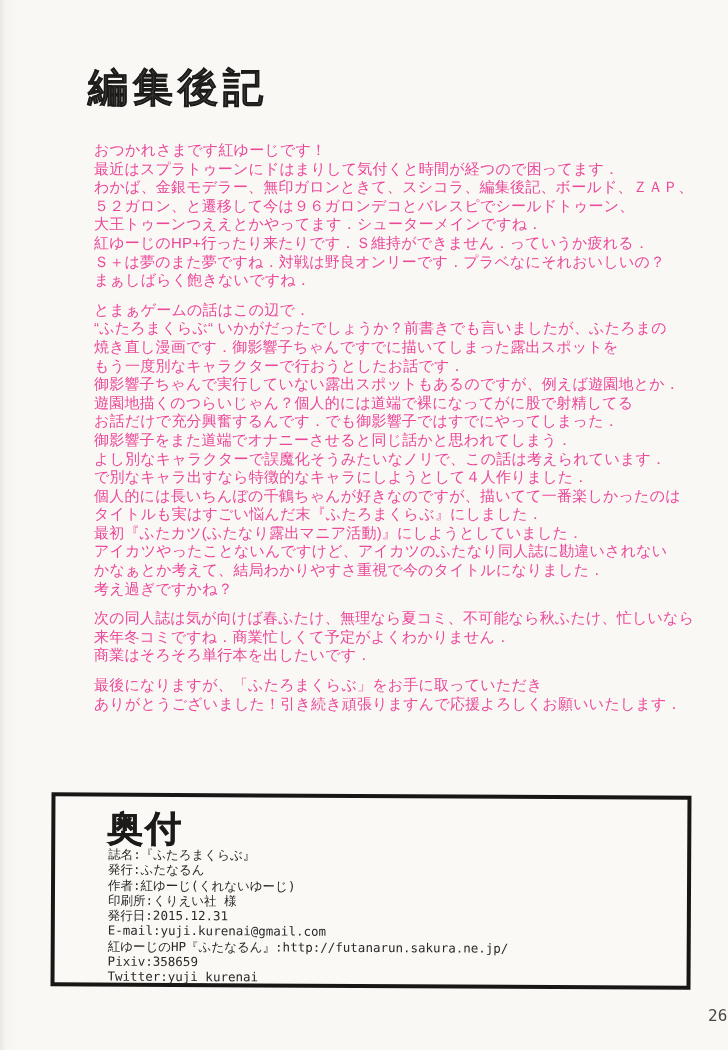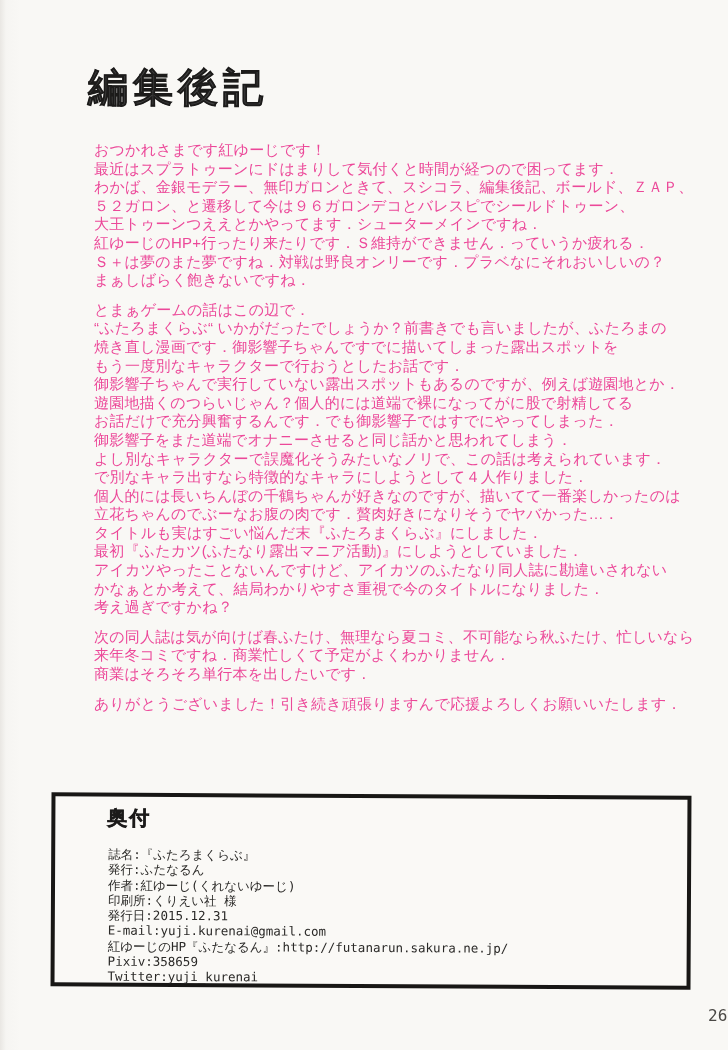--- a/index.html
+++ b/index.html
@@ -27,21 +27,21 @@
   .line { white-space: nowrap; }
   .colophon {
     position: absolute; left: 51px; top: 794px;
     width: 632px; height: 186px;
     border: 4px solid #181715;
     background: #faf9f6;
     transform: rotate(0.3deg);
   }
   .colophon-title {
     position: absolute; left: 52px; top: 8px;
-    font-size: 20px; font-weight: 900; letter-spacing: 2px;
+    font-size: 36px; font-weight: 900; letter-spacing: 2px;
     color: #1c1b1a;
     -webkit-text-stroke: 0.5px #1c1b1a;
   }
   .colophon-lines {
     position: absolute; left: 53px; top: 50px;
     font-family: "DejaVu Sans Mono", "Liberation Mono", monospace;
     font-size: 12.5px; line-height: 15.3px; color: #2a2927;
     letter-spacing: 0px;
   }
   .page-number {
@@ -73,33 +73,33 @@
       <div class="line">“ふたろまくらぶ“ いかがだったでしょうか？前書きでも言いましたが、ふたろまの</div>
       <div class="line">焼き直し漫画です．御影響子ちゃんですでに描いてしまった露出スポットを</div>
       <div class="line">もう一度別なキャラクターで行おうとしたお話です．</div>
       <div class="line">御影響子ちゃんで実行していない露出スポットもあるのですが、例えば遊園地とか．</div>
       <div class="line">遊園地描くのつらいじゃん？個人的には道端で裸になってがに股で射精してる</div>
       <div class="line">お話だけで充分興奮するんです．でも御影響子ではすでにやってしまった．</div>
       <div class="line">御影響子をまた道端でオナニーさせると同じ話かと思われてしまう．</div>
       <div class="line">よし別なキャラクターで誤魔化そうみたいなノリで、この話は考えられています．</div>
       <div class="line">で別なキャラ出すなら特徴的なキャラにしようとして４人作りました．</div>
       <div class="line">個人的には長いちんぼの千鶴ちゃんが好きなのですが、描いてて一番楽しかったのは</div>
-      <div class="line">立花ちゃんのでぶーなお腹の肉です．贅肉好きになりそうでヤバかった…．</div>
       <div class="line">タイトルも実はすごい悩んだ末『ふたろまくらぶ』にしました．</div>
       <div class="line">最初『ふたカツ(ふたなり露出マニア活動)』にしようとしていました．</div>
       <div class="line">アイカツやったことないんですけど、アイカツのふたなり同人誌に勘違いされない</div>
       <div class="line">かなぁとか考えて、結局わかりやすさ重視で今のタイトルになりました．</div>
       <div class="line">考え過ぎですかね？</div>
     </div>
     <div class="para">
       <div class="line">次の同人誌は気が向けば春ふたけ、無理なら夏コミ、不可能なら秋ふたけ、忙しいなら</div>
       <div class="line">来年冬コミですね．商業忙しくて予定がよくわかりません．</div>
       <div class="line">商業はそろそろ単行本を出したいです．</div>
     </div>
     <div class="para">
+      <div class="line">最後になりますが、「ふたろまくらぶ」をお手に取っていただき</div>
       <div class="line">ありがとうございました！引き続き頑張りますんで応援よろしくお願いいたします．</div>
     </div>
   </div>
 
   <div class="colophon">
     <div class="colophon-title">奥付</div>
     <div class="colophon-lines">
       <div class="line">誌名:『ふたろまくらぶ』</div>
       <div class="line">発行:ふたなるん</div>
       <div class="line">作者:紅ゆーじ(くれないゆーじ)</div>

